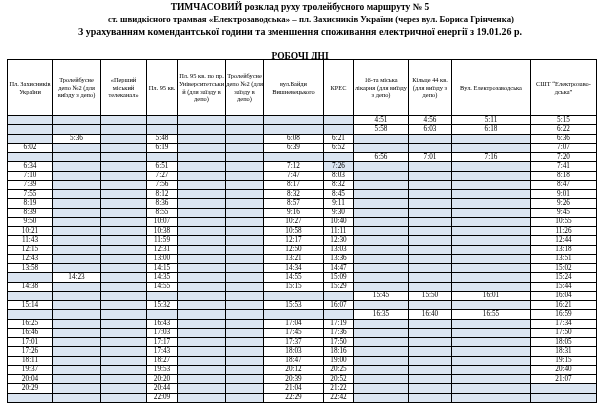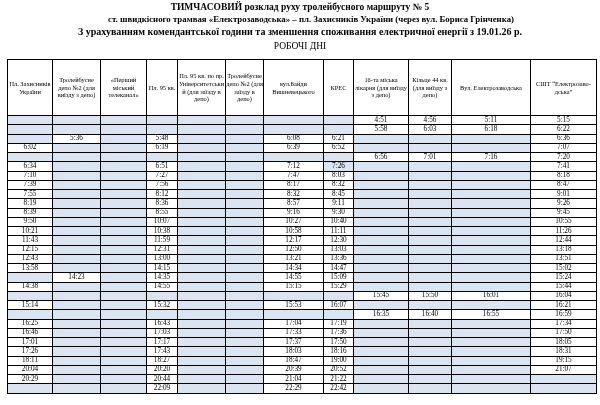--- a/index.html
+++ b/index.html
@@ -4,21 +4,21 @@
 <style>
   html,body{margin:0;padding:0;}
   body{
     width:600px;height:405px;background:#ffffff;position:relative;
     font-family:"Liberation Serif", serif;color:#000;overflow:hidden;
   }
   .titles{position:absolute;top:2px;left:0;width:600px;text-align:center;}
   .t-line1{font-size:9.5px;font-weight:bold;line-height:1.25;}
   .t-line2{font-size:8.8px;font-weight:bold;line-height:1.3;margin-left:22px;}
   .t-line3{font-size:10px;font-weight:bold;line-height:1.3;}
-  .t-days{font-size:9.5px;font-weight:normal;margin-top:3px;line-height:1.1;}
+  .t-days{font-size:9.5px;font-weight:bold;margin-top:13px;line-height:1.1;}
   table.sched{
     position:absolute;left:7px;top:59px;width:589px;
     border-collapse:collapse;table-layout:fixed;
   }
   .sched th,.sched td{
     border:1px solid #000;padding:0;text-align:center;vertical-align:middle;
     overflow:hidden;
   }
   .sched th{
     font-size:6.4px;font-weight:normal;line-height:1.18;height:55px;
@@ -393,21 +393,21 @@
         <td class="shaded"></td>
         <td>17:34</td>
       </tr>
       <tr>
         <td>16:46</td>
         <td class="shaded"></td>
         <td class="shaded"></td>
         <td>17:03</td>
         <td class="shaded"></td>
         <td class="shaded"></td>
-        <td>17:33</td>
+        <td>17:45</td>
         <td>17:36</td>
         <td class="shaded"></td>
         <td class="shaded"></td>
         <td class="shaded"></td>
         <td>17:50</td>
       </tr>
       <tr>
         <td>17:01</td>
         <td class="shaded"></td>
         <td class="shaded"></td>
@@ -441,20 +441,34 @@
         <td class="shaded"></td>
         <td>18:27</td>
         <td class="shaded"></td>
         <td class="shaded"></td>
         <td>18:47</td>
         <td>19:00</td>
         <td class="shaded"></td>
         <td class="shaded"></td>
         <td class="shaded"></td>
         <td>19:15</td>
+      </tr>
+      <tr>
+        <td>19:37</td>
+        <td class="shaded"></td>
+        <td class="shaded"></td>
+        <td>19:53</td>
+        <td class="shaded"></td>
+        <td class="shaded"></td>
+        <td>20:12</td>
+        <td>20:25</td>
+        <td class="shaded"></td>
+        <td class="shaded"></td>
+        <td class="shaded"></td>
+        <td>20:40</td>
       </tr>
       <tr>
         <td>20:04</td>
         <td class="shaded"></td>
         <td class="shaded"></td>
         <td>20:20</td>
         <td class="shaded"></td>
         <td class="shaded"></td>
         <td>20:39</td>
         <td>20:52</td>

